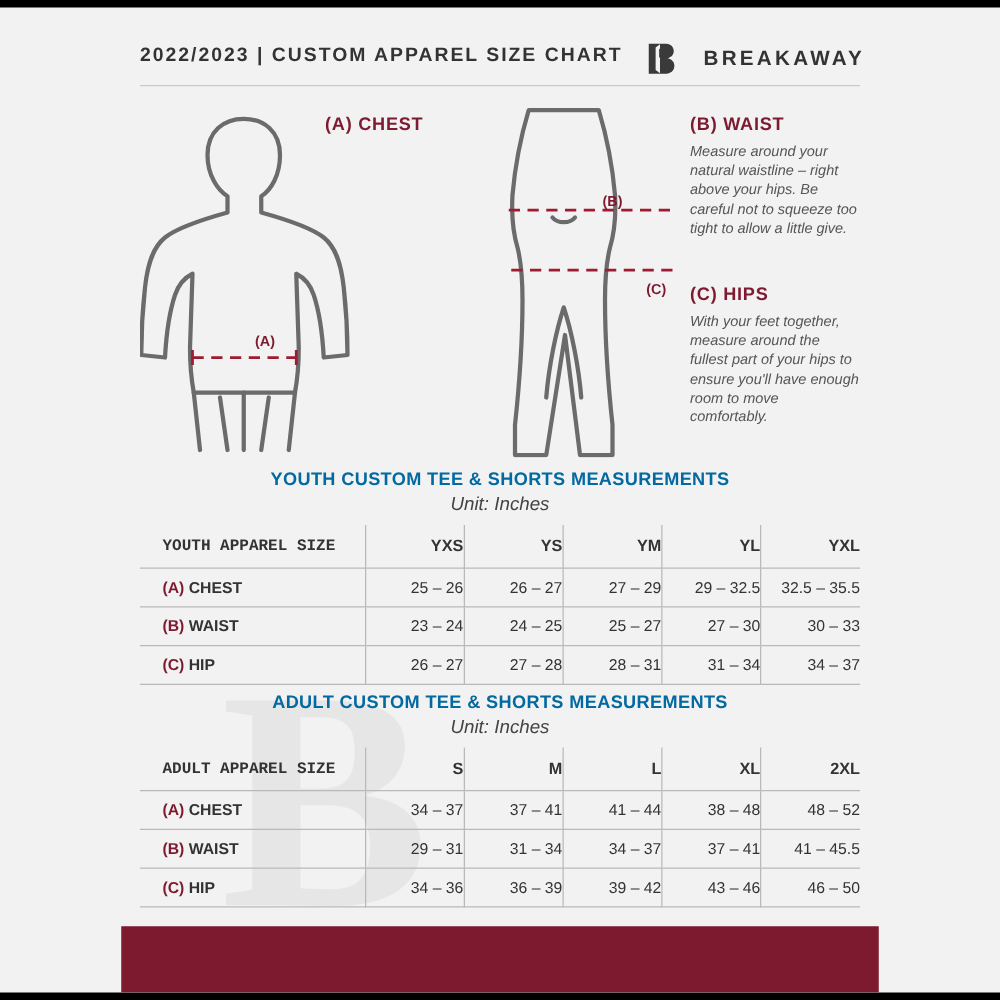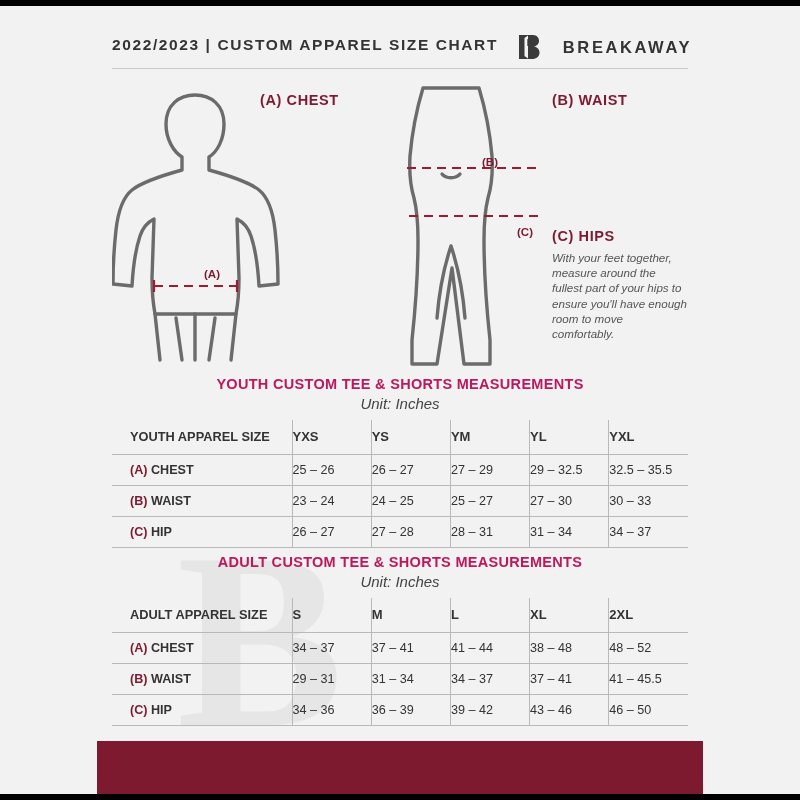--- a/index.html
+++ b/index.html
@@ -98,55 +98,55 @@
   .waist-body  { left: 440px; top: 36px; }
   .hips-title  { left: 440px; top: 150px; }
   .hips-body   { left: 440px; top: 172px; }
 
   
   .table-block { position: absolute; left: 112px; width: 576px; }
   .t-title {
     text-align: center;
     font-size: 14.5px;
     font-weight: bold;
-    color: #be185d;
+    color: #0369a1;
     letter-spacing: 0.3px;
   }
   .t-unit {
     text-align: center;
     font-size: 15px;
     font-style: italic;
     color: #444;
     margin-top: 3px;
     margin-bottom: 8px;
   }
   table {
     width: 576px;
     border-collapse: collapse;
     table-layout: fixed;
   }
   th, td {
     border: 1px solid #b9b9b9;
     height: 31px;
     font-size: 12.6px;
     color: #333;
-    text-align: left;
+    text-align: right;
     vertical-align: middle;
   }
   th:first-child, td:first-child {
     text-align: left;
     padding-left: 18px;
     width: 180px;
   }
   thead th {
     font-weight: bold;
     font-size: 13px;
     height: 34px;
   }
-  thead th:first-child { font-size: 12.8px; }
+  thead th:first-child { font-size: 12.8px; font-family: Liberation Mono, monospace; }
   tbody td:first-child { font-weight: bold; }
   .lbl { color: #7d1a30; }
   table tr > *:first-child { border-left: none; }
   table tr > *:last-child { border-right: none; }
   thead tr th { border-top: none; }
 
   
   .footer-bar {
     position: absolute;
     left: 97px; top: 735px;
@@ -221,20 +221,21 @@
         </g>
       </svg>
 
       <div style="position:absolute;left:92px;top:190px;font-size:11.5px;font-weight:bold;color:#7d1a30;">(A)</div>
       <div style="position:absolute;left:370px;top:78px;font-size:11.5px;font-weight:bold;color:#7d1a30;">(B)</div>
       <div style="position:absolute;left:405px;top:148px;font-size:11.5px;font-weight:bold;color:#7d1a30;">(C)</div>
 
       <div class="callout-title chest-title">(A) CHEST</div>
 
       <div class="callout-title waist-title">(B) WAIST</div>
+      <div class="callout-body waist-body">Measure around your natural waistline – right above your hips. Be careful not to squeeze too tight to allow a little give.</div>
 
       <div class="callout-title hips-title">(C) HIPS</div>
       <div class="callout-body hips-body">With your feet together, measure around the fullest part of your hips to ensure you'll have enough room to move comfortably.</div>
     </div>
 
     <div class="table-block" style="top:370px;">
       <div class="t-title">YOUTH CUSTOM TEE &amp; SHORTS MEASUREMENTS</div>
       <div class="t-unit">Unit: Inches</div>
       <table>
         <thead>

